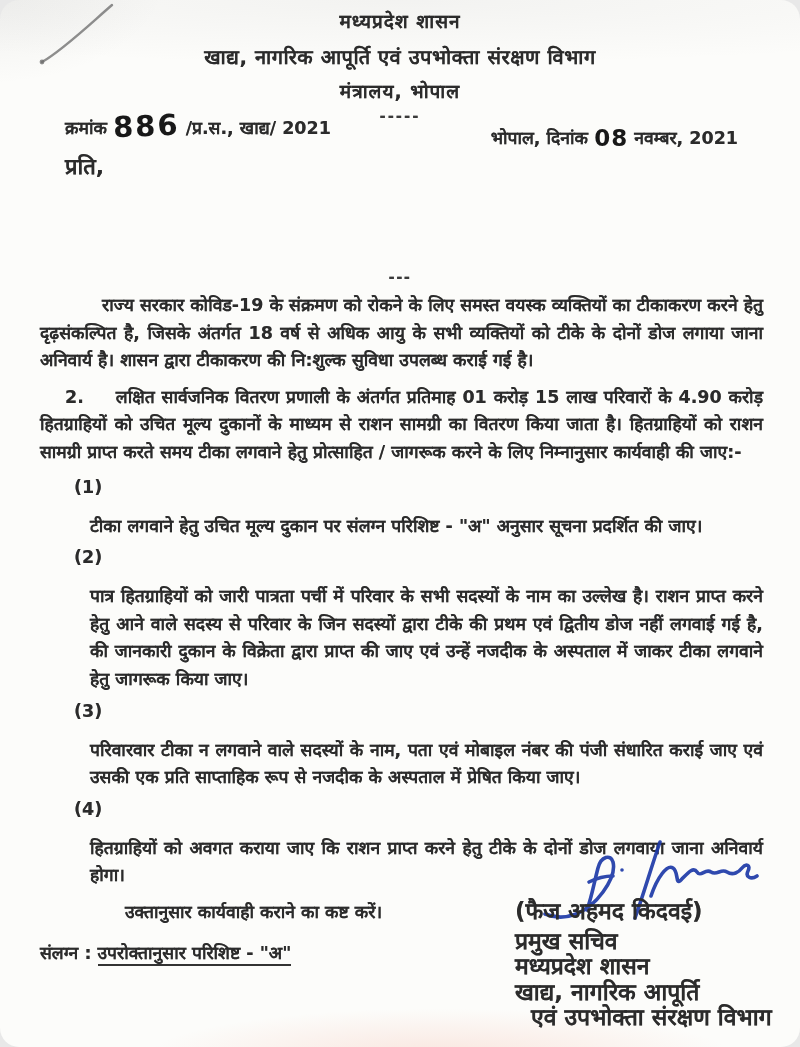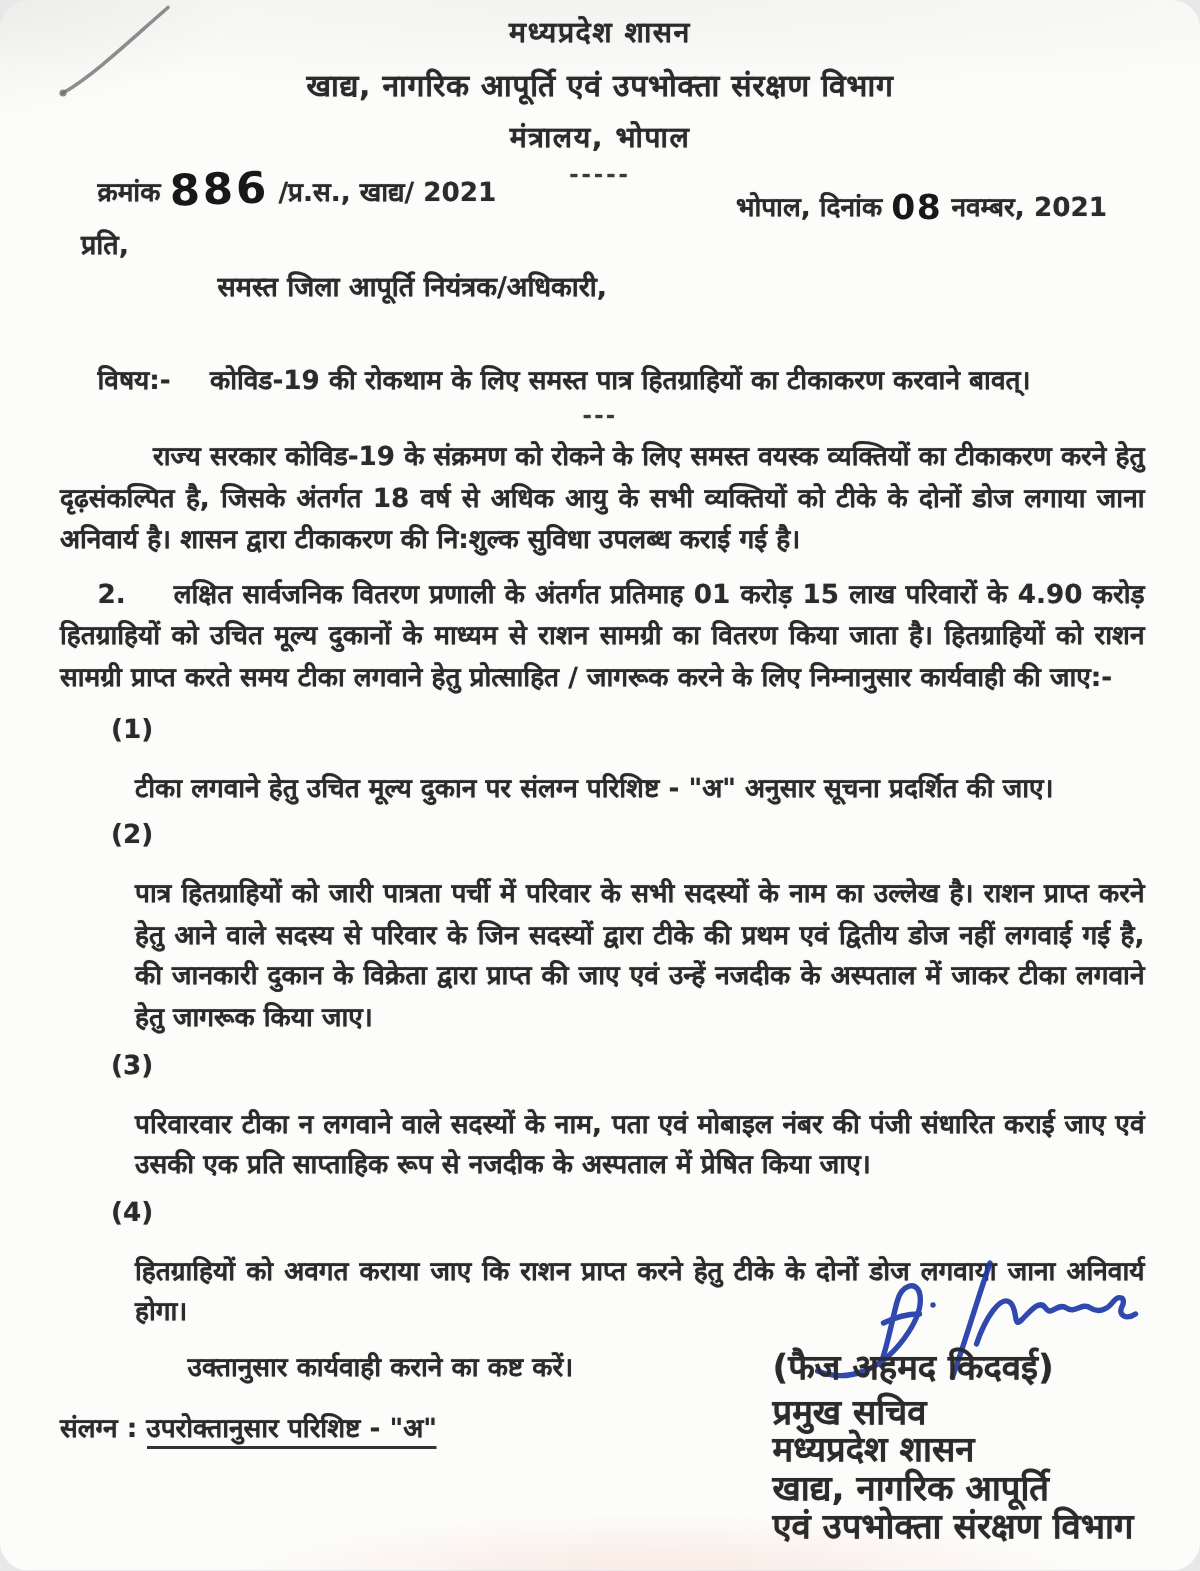--- a/index.html
+++ b/index.html
@@ -25,21 +25,21 @@
   .lh1 { font-size:19px; letter-spacing:1px; }
   .lh2 { font-size:20px; margin-top:9px; letter-spacing:0.5px; }
   .lh3 { font-size:19px; margin-top:8px; letter-spacing:1px; }
   .lhsep { font-size:15px; margin-top:3px; letter-spacing:2px; color:#3a3a3a; }
   
   .refrow { position:absolute; top:113px; left:65px; right:62px; display:flex; justify-content:space-between; align-items:flex-start; font-size:17.5px; }
   .ref-right { margin-top:12px; }
   .hw-num { display:inline-block; font-size:29px; font-weight:bold; color:#181818; letter-spacing:2px; transform:rotate(-2deg) translateY(2px); line-height:0.8; text-shadow:none; }
   .hw-date { display:inline-block; font-size:23px; font-weight:bold; color:#181818; letter-spacing:1px; transform:translateY(2px); line-height:0.8; text-shadow:none; }
   
-  .salutation { position:absolute; top:150px; left:54px; font-size:18px; }
+  .salutation { position:absolute; top:150px; left:65px; font-size:22px; }
   .addr { position:absolute; top:178px; left:145px; font-size:18px; line-height:28px; }
   
   .subject { position:absolute; top:240px; left:65px; right:40px; display:flex; font-size:17.5px; }
   .subject .lbl { width:75px; flex-shrink:0; }
   .subsep { position:absolute; top:268px; left:0; right:0; text-align:center; font-size:15px; letter-spacing:1.5px; color:#3a3a3a; }
   
   .bodycol { position:absolute; top:292px; left:40px; right:37px; font-size:17.5px; line-height:27.6px; }
   .para { text-align:justify; }
   .para.indent { text-indent:62px; }
   .para .pnum { margin-right:32px; margin-left:25px; }
@@ -51,21 +51,21 @@
   .closing { margin-top:9px; padding-left:85px; }
   .enclosure { margin-top:13px; font-size:17.5px; }
   .enclosure .u { border-bottom:2px solid #333; padding-bottom:1px; font-weight:bold; }
   
   .sigblock { position:absolute; top:838px; left:515px; width:270px; height:200px; text-align:left; font-size:23px; }
   .sig-svg { position:absolute; top:-4px; left:28px; }
   .sig-name { position:absolute; top:56px; left:0; right:0; }
   .sig-l1 { position:absolute; top:86px; left:0; right:0; }
   .sig-l2 { position:absolute; top:111px; left:0; right:0; }
   .sig-l3 { position:absolute; top:137px; left:0; right:0; }
-  .sig-l4 { position:absolute; top:162px; left:0; right:0; }
+  .sig-l4 { position:absolute; top:162px; left:16px; right:0; }
   
   .penmark { position:absolute; top:0; left:28px; }
 </style>
 </head>
 <body>
 
 <div class="page">
 
   <svg class="penmark" width="110" height="72" viewBox="0 0 110 72">
     <path d="M 14,62 C 35,50 62,24 84,5" stroke="#6a6a6a" stroke-width="2.4" fill="none" stroke-linecap="round" opacity="0.75"></path>
@@ -87,27 +87,22 @@
     </div>
     <div class="ref-right">
       <span>भोपाल, दिनांक</span>
       <span class="hw-date">08</span>
       <span>नवम्बर, 2021</span>
     </div>
   </div>
 
   <div class="salutation">प्रति,</div>
   <div class="addr">
-    <div>समस्त जिला आपूर्ति नियंत्रक/अधिकारी,</div>
   </div>
 
-  <div class="subject">
-    <span class="lbl">विषय:-</span>
-    <span>कोविड-19 की रोकथाम के लिए समस्त पात्र हितग्राहियों का टीकाकरण करवाने बावत्।</span>
-  </div>
   <div class="subsep">---</div>
 
   <div class="bodycol">
     <p class="para indent">राज्य सरकार कोविड-19 के संक्रमण को रोकने के लिए समस्त वयस्क व्यक्तियों का टीकाकरण करने हेतु दृढ़संकल्पित है, जिसके अंतर्गत 18 वर्ष से अधिक आयु के सभी व्यक्तियों को टीके के दोनों डोज लगाया जाना अनिवार्य है। शासन द्वारा टीकाकरण की नि:शुल्क सुविधा उपलब्ध कराई गई है।</p>
     <p class="para p2">
       <span class="pnum">2.</span><span>लक्षित सार्वजनिक वितरण प्रणाली के अंतर्गत प्रतिमाह 01 करोड़ 15 लाख परिवारों के 4.90 करोड़ हितग्राहियों को उचित मूल्य दुकानों के माध्यम से राशन सामग्री का वितरण किया जाता है। हितग्राहियों को राशन सामग्री प्राप्त करते समय टीका लगवाने हेतु प्रोत्साहित / जागरूक करने के लिए निम्नानुसार कार्यवाही की जाए:-</span>
     </p>
 
     <div class="list">
       <div class="item">

